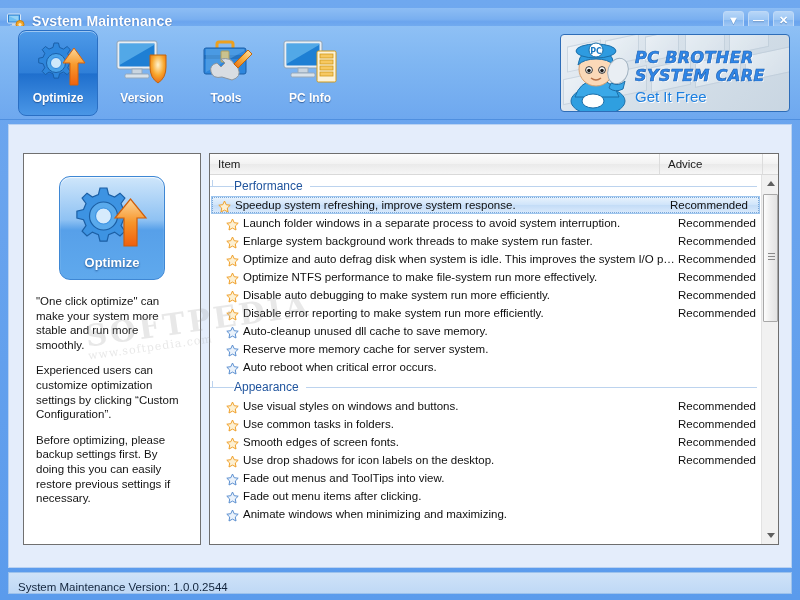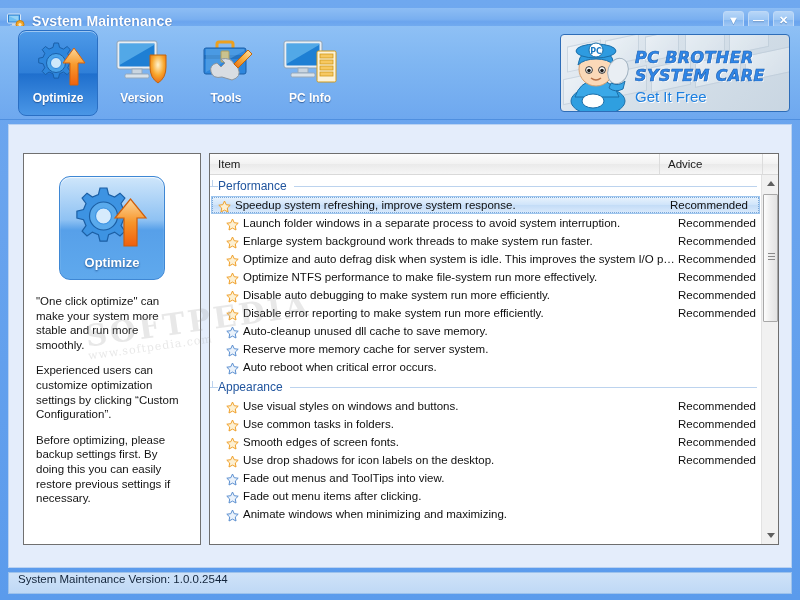--- a/index.html
+++ b/index.html
@@ -136,21 +136,21 @@
   .hcell.item { width: 450px; }
   .hcell.advice { width: 103px; }
   .hcell.spacer { flex: 1; border-right: none; }
 
   .list-body {
     flex: 1; position: relative; overflow: hidden; background: #ffffff;
   }
   .rows { position: absolute; left: 0; top: 0; right: 17px; }
 
   .group-head {
-    height: 21px; display: flex; align-items: center; padding-left: 8px;
+    height: 21px; display: flex; align-items: center; padding-left: 24px;
     position: relative;
   }
   .group-head .gtitle {
     font-size: 12px; color: #21559e; padding-right: 7px; background: #fff; z-index: 1;
   }
   .group-head .gline {
     position: absolute; left: 0; right: 4px; top: 11px; height: 1px;
     background: #bcd3ee;
   }
   .group-head .gline-left {
@@ -207,21 +207,21 @@
     transform: rotate(-8deg);
   }
   .wm1 { font-size: 30px; letter-spacing: 3px; font-weight: bold; }
   .wm2 { font-size: 11px; margin-top: -4px; letter-spacing: 1px; }
 
   
   .statusbar {
     position: absolute; left: 8px; bottom: 6px; width: 784px; height: 22px;
     background: linear-gradient(180deg,#cfe2f8 0%, #bfd8f5 100%);
     border: 1px solid #9dc2ec;
-    display: flex; align-items: flex-start; padding-left: 9px;
+    display: flex; align-items: flex-end; padding-left: 9px;
   }
   .statusbar span { font-size: 11.5px; color: #12243b; }
 </style>
 </head>
 <body>
 
 <div id="app">
 
   <div class="titlebar">
     <div class="tb-icon">

